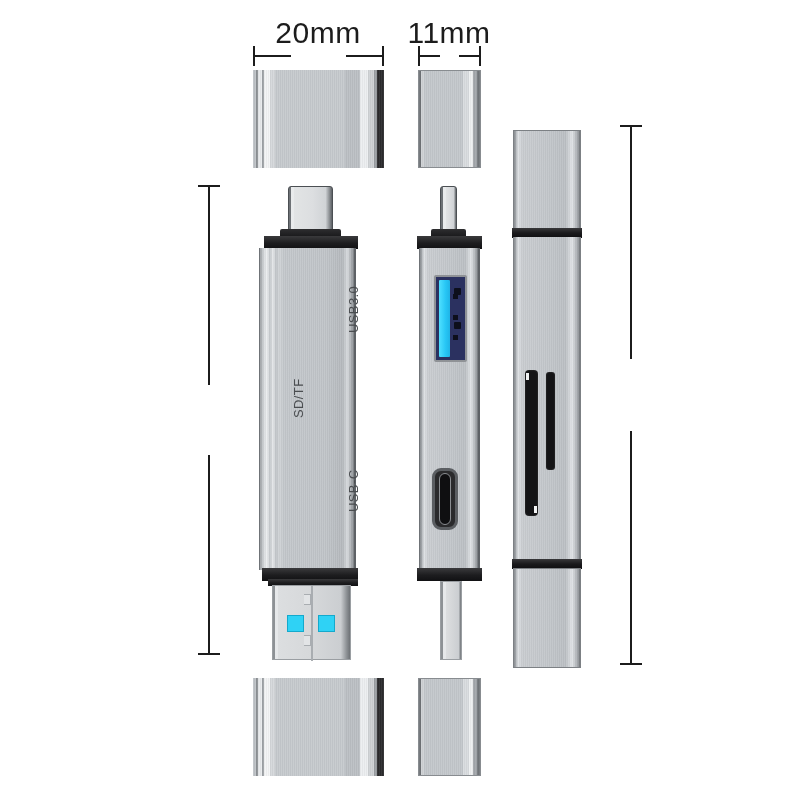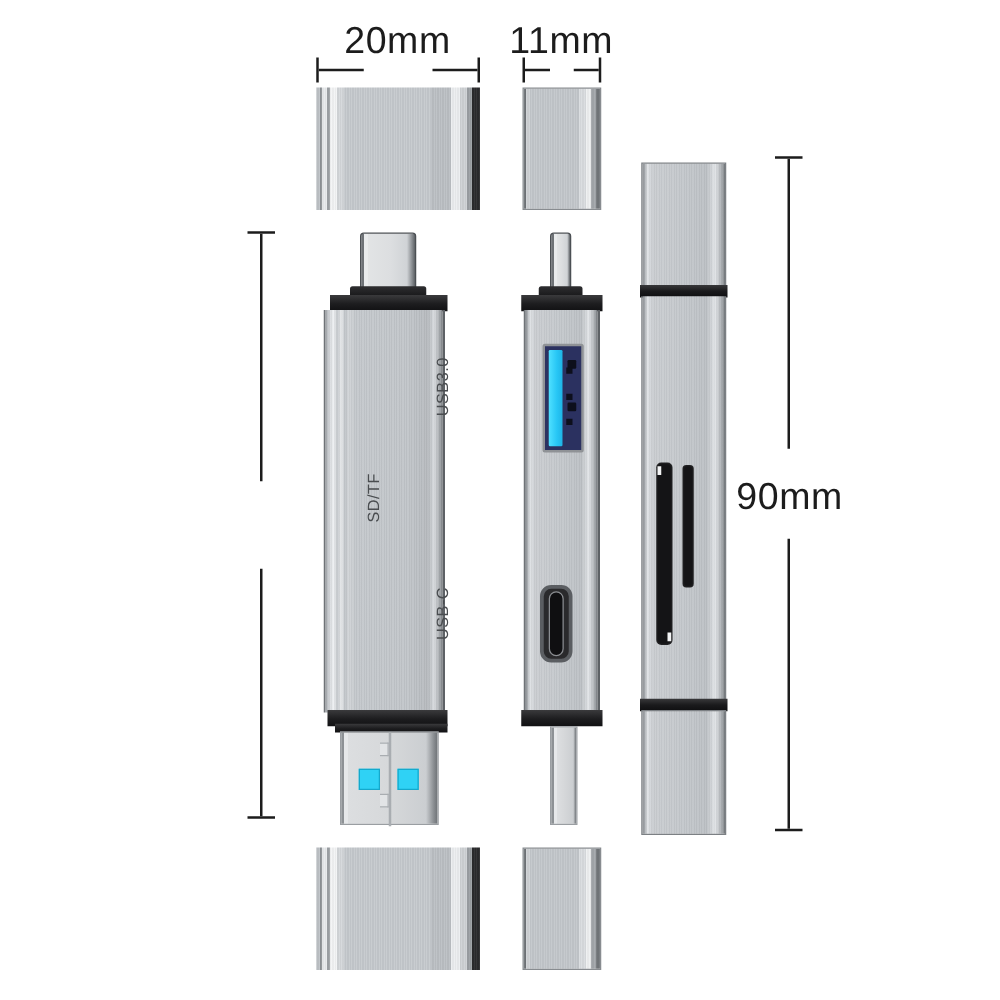--- a/index.html
+++ b/index.html
@@ -350,21 +350,20 @@
     <div class="cap" style="right:0;"></div>
   </div>
 
   <div class="dim-v" style="left:198px; top:185px; height:470px;">
     <div class="cap" style="top:0;"></div>
     <div class="bar" style="top:2px; height:198px;"></div>
     <div class="bar" style="bottom:2px; height:198px;"></div>
     <div class="cap" style="bottom:0;"></div>
   </div>
 
-  <div class="dim-label" style="left:589px; top:383px;">90mm</div>
   <div class="dim-v" style="left:620px; top:125px; height:540px;">
     <div class="cap" style="top:0;"></div>
     <div class="bar" style="top:2px; height:232px;"></div>
     <div class="bar" style="bottom:2px; height:232px;"></div>
     <div class="cap" style="bottom:0;"></div>
   </div>
 
   <div class="usbc-male" style="left:288px; top:186px; width:45px; height:47px;"></div>
   <div class="usbc-shoulder" style="left:280px; top:229px; width:61px; height:9px;"></div>
 

